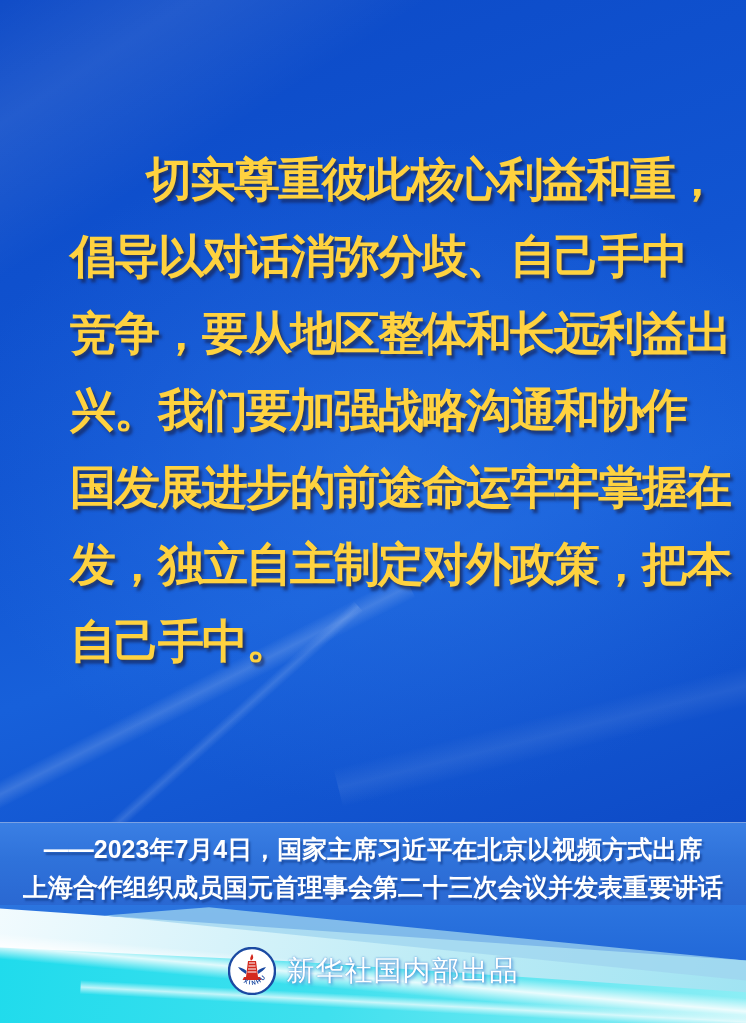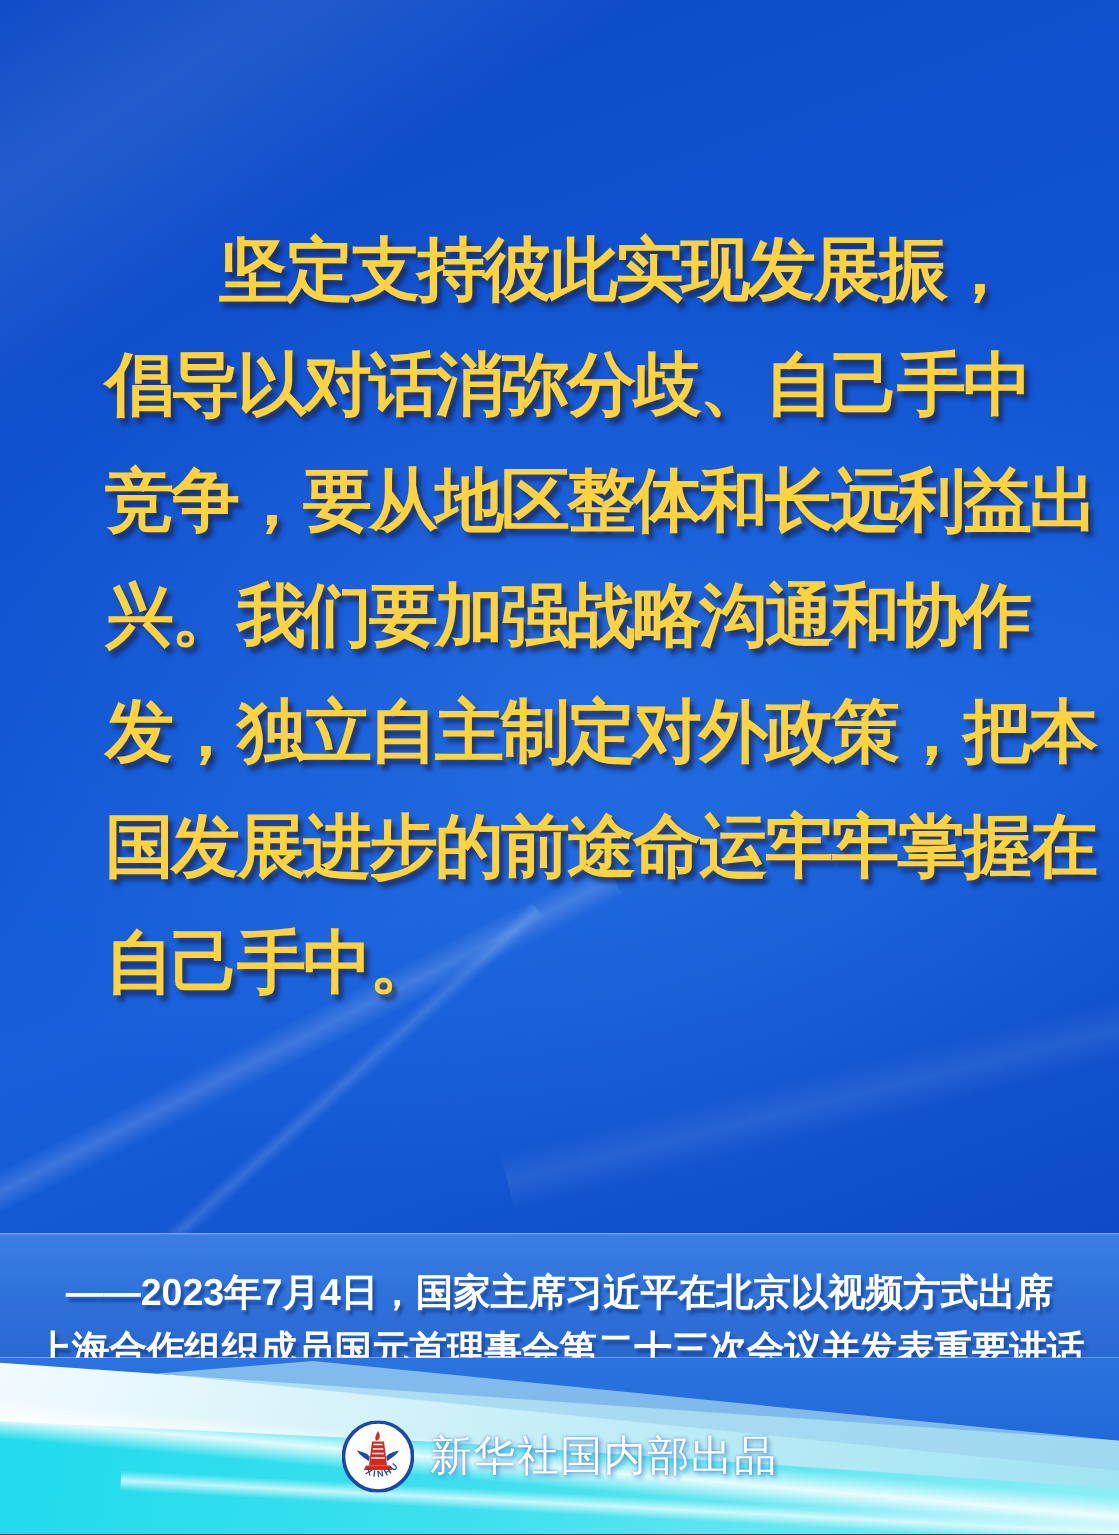--- a/index.html
+++ b/index.html
@@ -34,21 +34,21 @@
   }
   .quote .qline{height:77px;line-height:77px;white-space:nowrap;}
   .quote .qline.indent{text-indent:76px;}
 
   
   .attribution-band{
     position:absolute;left:0;top:822px;width:746px;height:83px;
     background:linear-gradient(180deg,#3a7fe4 0%, #2f72da 45%, #2a68d2 100%);
     border-top:1px solid rgba(255,255,255,.38);
     box-sizing:border-box;
-    padding-top:20px;
+    padding-top:7px;
   }
   .attribution-band .aline{
     text-align:center;
     color:#ffffff;
     font-weight:bold;
     font-size:25px;
     line-height:38px;
     letter-spacing:0px;
     text-shadow:2px 3px 2px rgba(9,43,116,.5);
     white-space:nowrap;
@@ -101,26 +101,26 @@
 <body>
 
 <div class="poster">
 
   <div class="streak s1"></div>
   <div class="streak s2"></div>
   <div class="streak s3"></div>
   <div class="streak s4"></div>
 
   <div class="quote">
-    <div class="qline indent">坚定支持彼此实现发展振，</div>
+    <div class="qline indent">切实尊重彼此核心利益和重，</div>
     <div class="qline">倡导以对话消弥分歧、自己手中</div>
     <div class="qline">竞争，要从地区整体和长远利益出</div>
     <div class="qline">兴。我们要加强战略沟通和协作</div>
+    <div class="qline">国发展进步的前途命运牢牢掌握在</div>
     <div class="qline">发，独立自主制定对外政策，把本</div>
-    <div class="qline">国发展进步的前途命运牢牢掌握在</div>
     <div class="qline">自己手中。</div>
   </div>
 
   <div class="attribution-band">
     <div class="aline">——2023年7月4日，国家主席习近平在北京以视频方式出席</div>
     <div class="aline">上海合作组织成员国元首理事会第二十三次会议并发表重要讲话</div>
   </div>
 
   <div class="footer">
     <div class="wedge-blue"></div>

